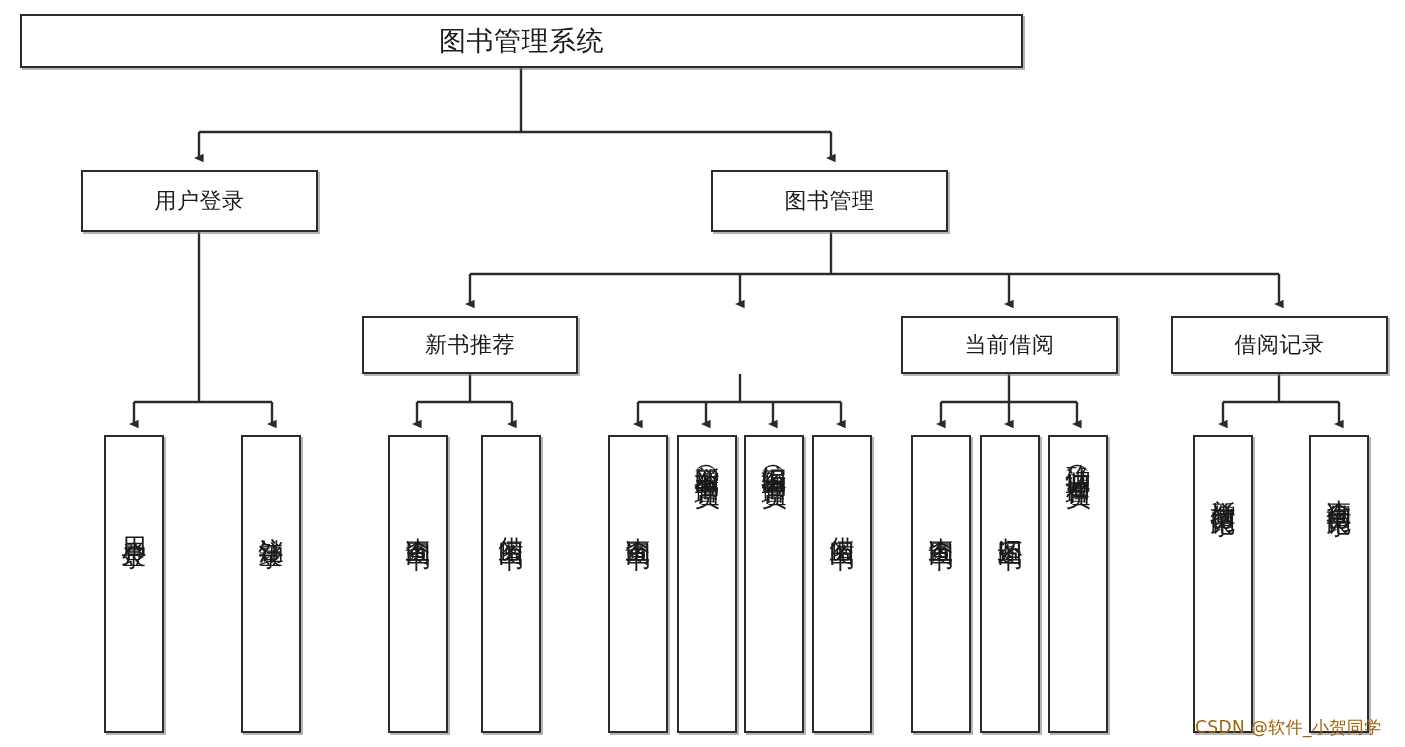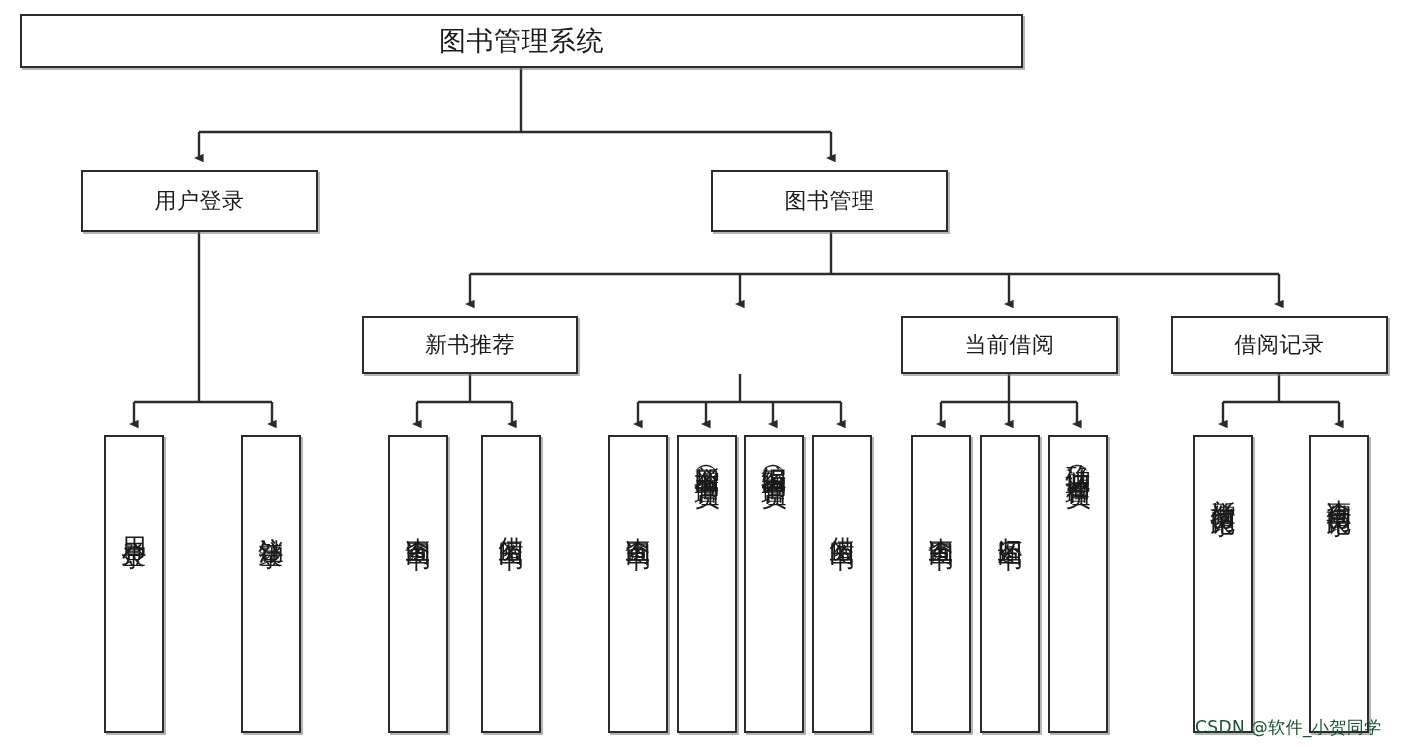--- a/index.html
+++ b/index.html
@@ -62,21 +62,21 @@
     writing-mode: vertical-rl;
     text-orientation: upright;
     font-size: 25px;
     line-height: 1.0;
     letter-spacing: 3px;
     margin: 0 auto;
   }
   .watermark {
     position: absolute;
     font-size: 17px;
-    color: #14532d;
+    color: #a16207;
     white-space: nowrap;
     letter-spacing: 0.4px;
   }
 </style>
 </head>
 <body>
 
 <div id="canvas">
 
   <svg class="edges" viewBox="0 0 1405 747">

